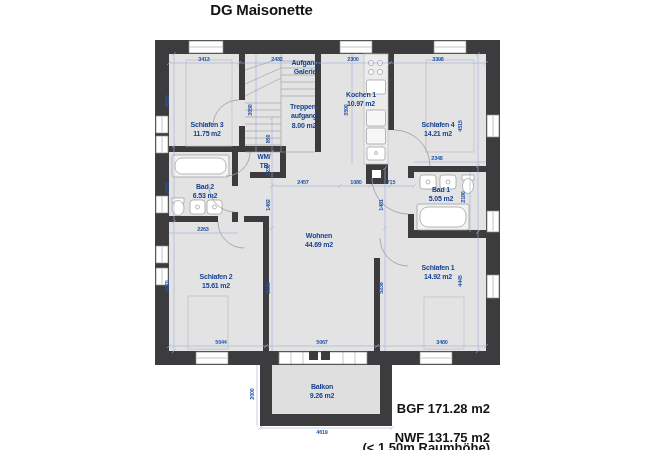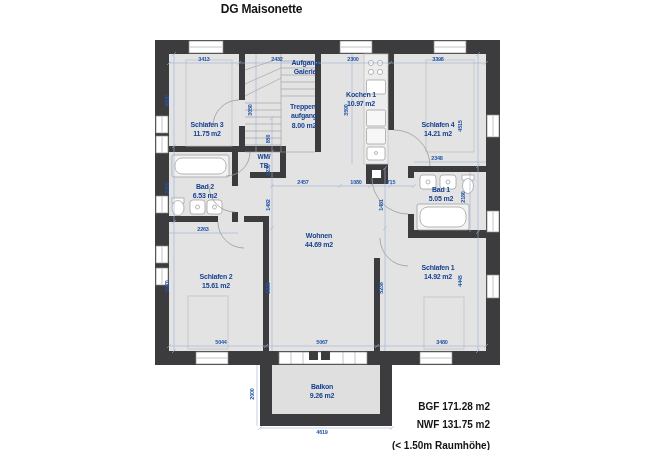--- a/index.html
+++ b/index.html
@@ -1,28 +1,28 @@
 <!DOCTYPE html>
 <html><head>
 <meta charset="utf-8">
 <style>
   html,body{margin:0;padding:0;background:#fff;}
   #canvas{position:relative;width:650px;height:450px;background:#ffffff;overflow:hidden;
           font-family:"Liberation Sans",sans-serif;}
   #plan-svg{position:absolute;left:0;top:0;}
-  .title{position:absolute;transform:translate(-50%,-50%);font-size:12px;font-weight:bold;
+  .title{position:absolute;transform:translate(-50%,-50%);font-size:15px;font-weight:bold;
          color:#141414;letter-spacing:-0.2px;white-space:nowrap;padding-left:11px;}
   .room-label{position:absolute;transform:translate(-50%,-50%);text-align:center;color:#16418f;
               font-weight:bold;font-size:7px;line-height:1.35;letter-spacing:-0.2px;white-space:nowrap;}
   .room-label span{display:block;}
   .room-label.small{font-size:6.5px;}
   .dim{position:absolute;transform:translate(-50%,-50%);color:#2456a8;font-size:5.5px;
        font-weight:bold;white-space:nowrap;letter-spacing:-0.2px;}
   .dim.v{transform:translate(-50%,-50%) rotate(-90deg);}
-  .footer-line{position:absolute;right:160px;text-align:right;font-size:10px;font-weight:bold;
+  .footer-line{position:absolute;right:160px;text-align:right;font-size:13px;font-weight:bold;
                color:#141414;white-space:nowrap;}
 </style>
 </head>
 <body>
 
 <div id="canvas">
 
 <svg id="plan-svg" width="650" height="450" viewBox="0 0 650 450">
 
   <g>
@@ -291,16 +291,16 @@
 <span class="dim v" style="left:381px;top:288px">5238</span>
 <span class="dim" style="left:303px;top:182px">2457</span>
 <span class="dim" style="left:356px;top:182px">1080</span>
 <span class="dim" style="left:391px;top:182px">715</span>
 <span class="dim" style="left:203px;top:229px">2263</span>
 <span class="dim" style="left:437px;top:158px">2348</span>
 <span class="dim" style="left:322px;top:432px">4619</span>
 <span class="dim v" style="left:252px;top:394px">2000</span>
 
 <div class="footer-line" style="top:401px">BGF 171.28 m2</div>
-<div class="footer-line" style="top:419px">NWF 131.75 m2</div>
+<div class="footer-line" style="top:430px">NWF 131.75 m2</div>
 <div class="footer-line" style="top:440px">(&lt; 1.50m Raumhöhe)</div>
 
 </div>
 
 </body></html>

